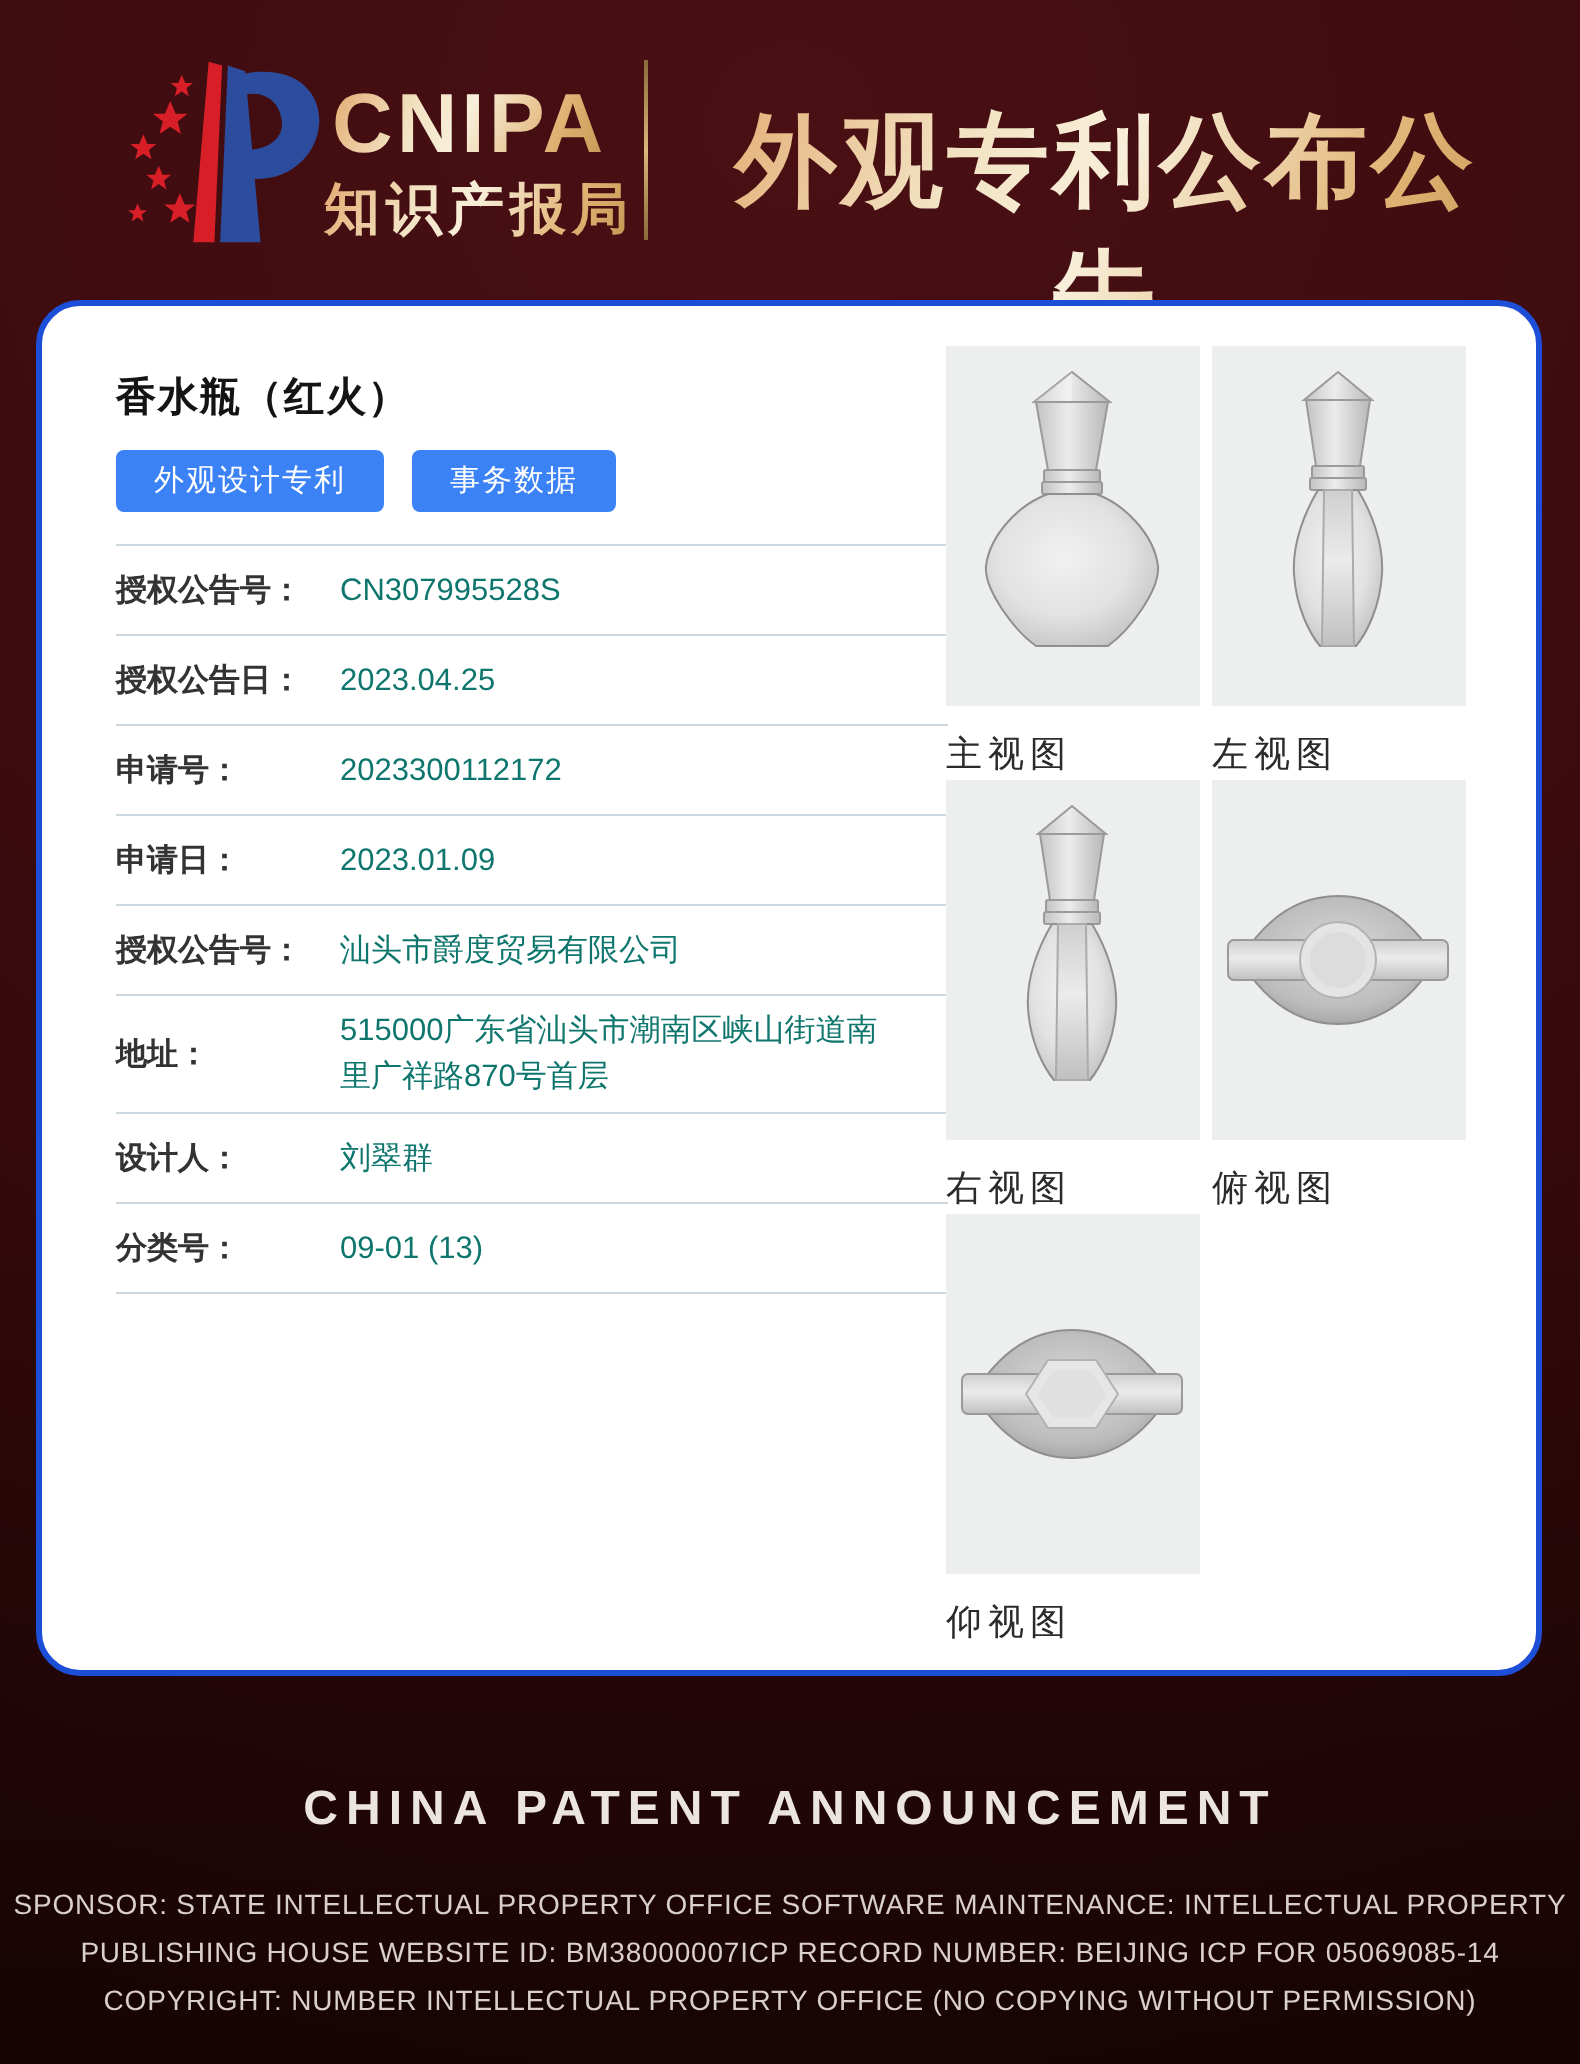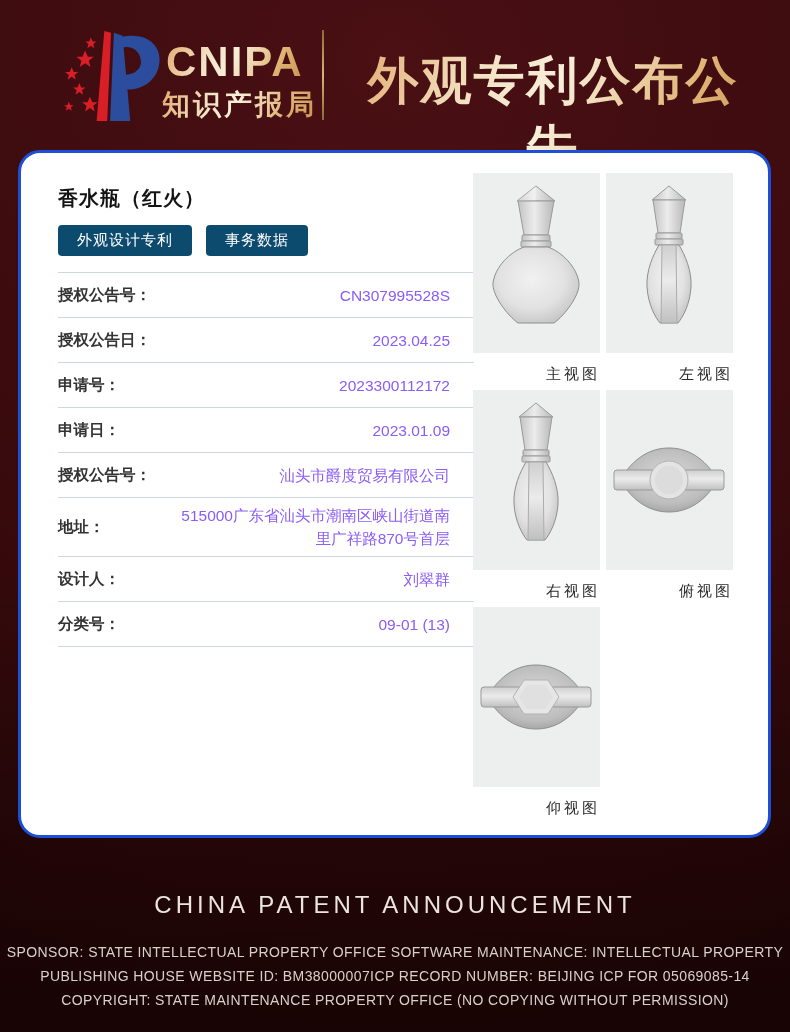--- a/index.html
+++ b/index.html
@@ -41,58 +41,58 @@
   .card {
     position:absolute; left:18px; top:150px; width:753px; height:688px;
     background:#ffffff; border:3px solid #1d4ed8; border-radius:22px;
   }
   .product-title {
     position:absolute; left:37px; top:32px; font-size:20px; font-weight:bold;
     color:#141414; letter-spacing:1px;
   }
   .tags { position:absolute; left:37px; top:72px; display:flex; gap:14px; }
   .tag {
-    background:#0c4a6e; color:#ffffff; font-size:15px; letter-spacing:1px;
+    background:#3b82f6; color:#ffffff; font-size:15px; letter-spacing:1px;
     padding:6px 19px; border-radius:4px; border:none; cursor:pointer;
     font-family:inherit;
   }
 
   .info-table { position:absolute; left:37px; top:119px; width:416px; border-top:1px solid #ccd8e0; }
   .info-row {
     display:flex; align-items:center; min-height:45px;
     border-bottom:1px solid #ccd8e0; padding:6px 0;
   }
   .info-label { width:112px; flex:none; font-size:15.5px; font-weight:600; color:#333333; }
-  .info-value { width:280px; font-size:15.5px; color:#8b5cf6; line-height:23px;text-align:right; }
+  .info-value { width:280px; font-size:15.5px; color:#0f766e; line-height:23px; }
 
   .summary {
     position:absolute; left:37px; top:526px; width:421px;
     border-top:1px solid #ccd8e0; border-bottom:1px solid #ccd8e0;
     padding:9px 0 7px 0;
     font-size:15px; line-height:22.5px; color:#3a3a3a;
   }
   .summary b { color:#222222; }
 
   
   .views {
     position:absolute; left:452px; top:20px; width:260px;
     display:grid; grid-template-columns:127px 127px; column-gap:6px; row-gap:4px;
   }
   .view-item { width:127px; }
   .view-cell { width:127px; height:180px; background:#edeeee; }
   .view-cell svg { display:block; width:127px; height:180px; }
   .view-label {
-    height:33px; padding-top:12px; text-align:right;
-    font-size:15px; letter-spacing:3px; color:#2b2b2b;
+    height:33px; padding-top:12px; text-align:left;
+    font-size:18px; letter-spacing:3px; color:#2b2b2b;
   }
 
   
   .footer-title {
     position:absolute; left:0; top:891px; width:790px; text-align:center;
-    font-size:24px; letter-spacing:4px; color:#ece4e1; font-weight:400;
+    font-size:24px; letter-spacing:4px; color:#ece4e1; font-weight:700;
   }
   .footer-lines {
     position:absolute; left:0; top:940px; width:790px; text-align:center;
     font-size:14px; line-height:24px; letter-spacing:0.4px; color:#d9d0cc;
   }
 </style>
 </head>
 <body>
 
 <svg width="0" height="0" style="position:absolute" aria-hidden="true">
@@ -257,14 +257,14 @@
       <div class="view-label">仰视图</div>
     </div>
 
   </div>
 </div>
 
 <div class="footer-title">CHINA PATENT ANNOUNCEMENT</div>
 <div class="footer-lines">
   <div>SPONSOR: STATE INTELLECTUAL PROPERTY OFFICE SOFTWARE MAINTENANCE: INTELLECTUAL PROPERTY</div>
   <div>PUBLISHING HOUSE WEBSITE ID: BM38000007ICP RECORD NUMBER: BEIJING ICP FOR 05069085-14</div>
-  <div>COPYRIGHT: STATE MAINTENANCE PROPERTY OFFICE (NO COPYING WITHOUT PERMISSION)</div>
+  <div>COPYRIGHT: NUMBER INTELLECTUAL PROPERTY OFFICE (NO COPYING WITHOUT PERMISSION)</div>
 </div>
 
 </body></html>

